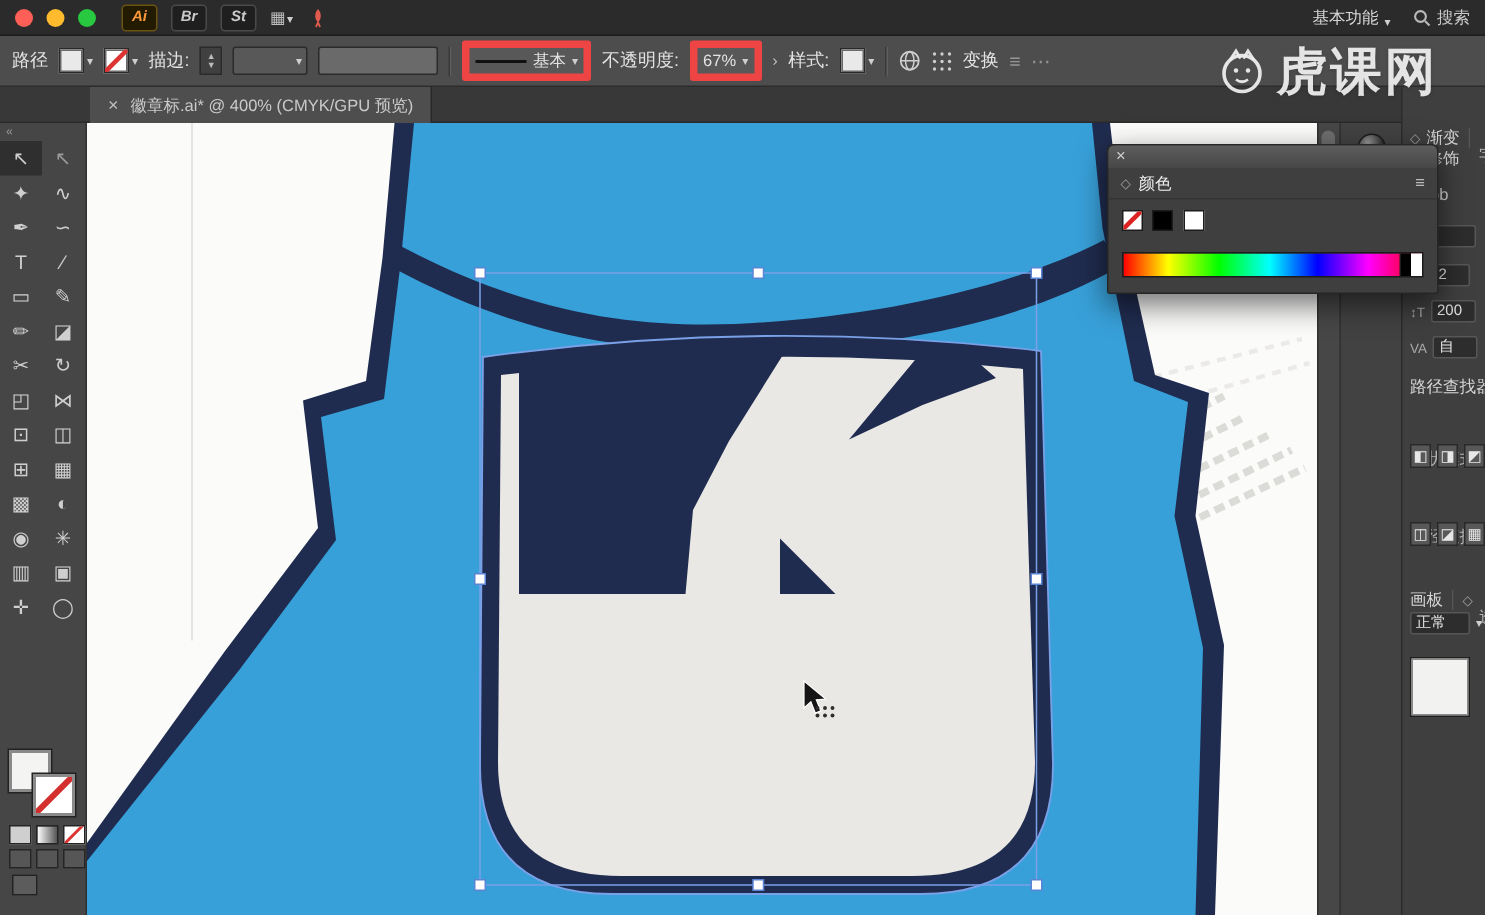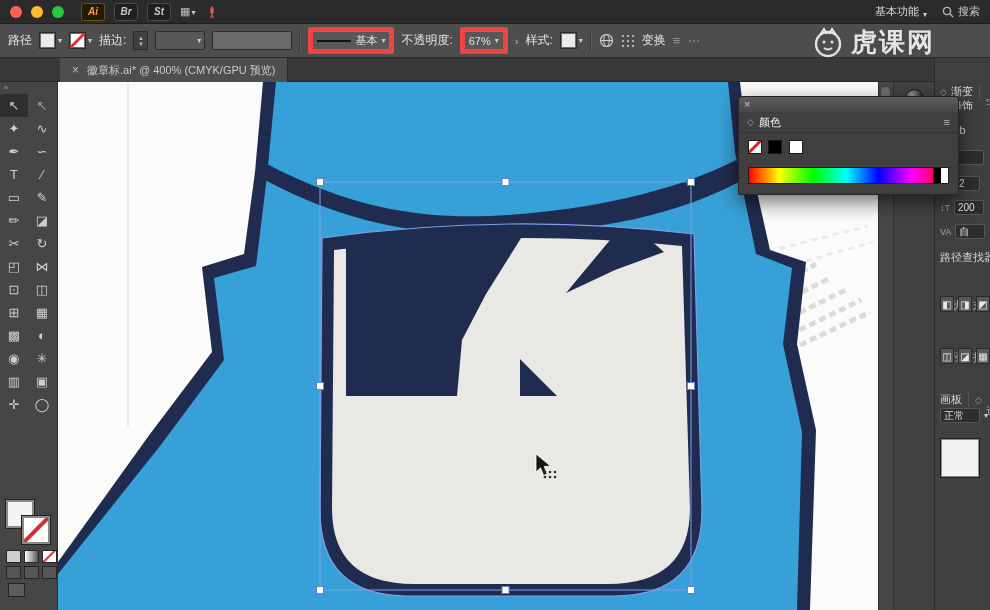--- a/index.html
+++ b/index.html
@@ -108,21 +108,21 @@
   .sw.black{background:#000;}
   .sw.white{background:#fff;}
   .spectrum{position:relative;height:15px;margin-top:9px;border:1px solid #1c1c1c;
     background:linear-gradient(90deg,#f00 0%,#ff0 15%,#0f0 32%,#0ff 49%,#00f 65%,#f0f 82%,#f00 100%);}
   .spectrum .bw{position:absolute;right:0;top:0;bottom:0;width:14px;border-left:1px solid #1c1c1c;
     background:linear-gradient(90deg,#000 0,#000 50%,#fff 50%,#fff 100%);}
 
   
   .watermark{position:absolute;left:812px;top:25px;display:flex;align-items:center;gap:7px;z-index:60;
     opacity:.9;pointer-events:none;}
-  .wm-text{font-size:26px;font-weight:bold;color:rgba(255,255,255,.95);letter-spacing:2px;
+  .wm-text{font-size:34px;font-weight:bold;color:rgba(255,255,255,.95);letter-spacing:2px;
     text-shadow:0 1px 3px rgba(0,0,0,.18);}
 </style>
 </head>
 <body>
 
 <div class="window">
 
   <div class="menubar">
     <span class="tl red"></span>
     <span class="tl yel"></span>

